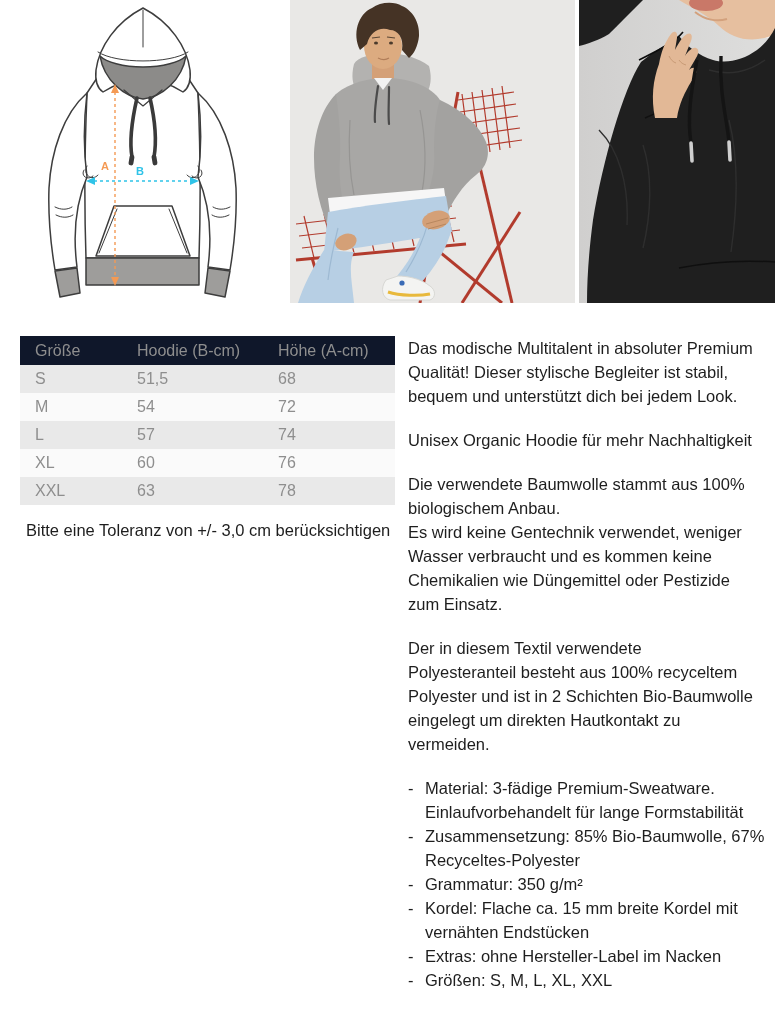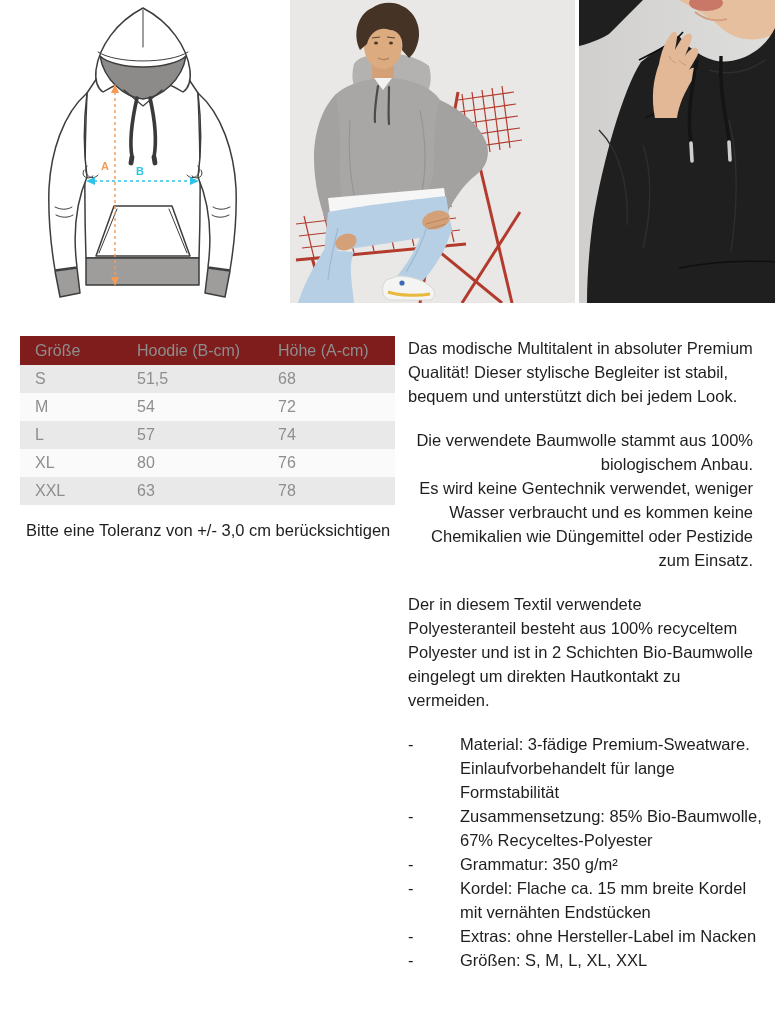--- a/index.html
+++ b/index.html
@@ -12,36 +12,36 @@
   .fig svg { display:block; width:100%; height:100%; }
   .fig-diagram { width:288px; }
   .fig-model { width:285px; margin-left:2px; }
   .fig-black { width:196px; margin-left:4px; }
 
   
   .content { display:flex; align-items:flex-start; padding:33px 8px 0 20px; }
   .left-col { width:375px; margin-right:13px; flex:0 0 auto; }
 
   table.size-table { width:375px; border-collapse:collapse; font-size:16px; color:#8e8e8e; }
-  table.size-table th { font-weight:400; text-align:left; height:29px; padding-left:15px; background:#7f1d1d; }
+  table.size-table th { font-weight:400; text-align:left; height:29px; padding-left:15px; background:#0f172a; }
   table.size-table td { height:28px; padding-left:15px; }
   table.size-table tbody tr:nth-child(odd)  { background:#e9e9e9; }
   table.size-table tbody tr:nth-child(even) { background:#fafafa; }
   col.c1 { width:102px; } col.c2 { width:141px; } col.c3 { width:132px; }
 
   .tolerance-note { margin-top:16px; font-size:16.5px; color:#1e1e1e; padding-left:6px; }
 
   .right-col { flex:1; font-size:16.5px; line-height:24px; color:#1e1e1e;
                hyphens:auto; -webkit-hyphens:auto; }
   .right-col p { margin:0 14px 20px 0; }
-  .right-col p.multiline { white-space:pre-line;text-align:right; }
+  .right-col p.multiline { white-space:pre-line; }
   .spec-list { list-style:none; margin:0; }
   .spec-list li { display:flex; }
   .spec-list .dash { flex:0 0 17px; }
-  .spec-list .bullet-text { flex:1;margin-left:35px; }
+  .spec-list .bullet-text { flex:1; }
 
   
   .line-a { stroke:#f49a54; } .fill-a { fill:#f49a54; }
   .line-b { stroke:#2fc3e8; } .fill-b { fill:#2fc3e8; }
   .mlabel { font-family:"Liberation Sans", sans-serif; font-size:11px; font-weight:bold; }
 </style>
 </head>
 <body>
 
 <div class="gallery">
@@ -200,35 +200,36 @@
           <td>54</td>
           <td>72</td>
         </tr>
         <tr>
           <td>L</td>
           <td>57</td>
           <td>74</td>
         </tr>
         <tr>
           <td>XL</td>
-          <td>80</td>
+          <td>60</td>
           <td>76</td>
         </tr>
         <tr>
           <td>XXL</td>
           <td>63</td>
           <td>78</td>
         </tr>
       </tbody>
     </table>
     <p class="tolerance-note">Bitte eine Toleranz von +/- 3,0 cm berücksichtigen</p>
   </div>
 
   <div class="right-col">
     <p>Das modische Multitalent in absoluter Premium Qualität! Dieser stylische Begleiter ist stabil, bequem und unterstützt dich bei jedem Look.</p>
+    <p>Unisex Organic Hoodie für mehr Nachhaltigkeit</p>
     <p class="multiline">Die verwendete Baumwolle stammt aus 100% biologischem Anbau.
 Es wird keine Gentechnik verwendet, weniger Wasser verbraucht und es kommen keine Chemikalien wie Düngemittel oder Pestizide zum Einsatz.</p>
     <p>Der in diesem Textil verwendete Polyesteranteil besteht aus 100% recyceltem Polyester und ist in 2 Schichten Bio-Baumwolle eingelegt um direkten Hautkontakt zu vermeiden.</p>
     <ul class="spec-list">
       <li>
           <span class="dash">-</span>
           <span class="bullet-text">Material: 3-fädige Premium-Sweatware. Einlaufvorbehandelt für lange Formstabilität</span>
         </li>
       <li>
           <span class="dash">-</span>

